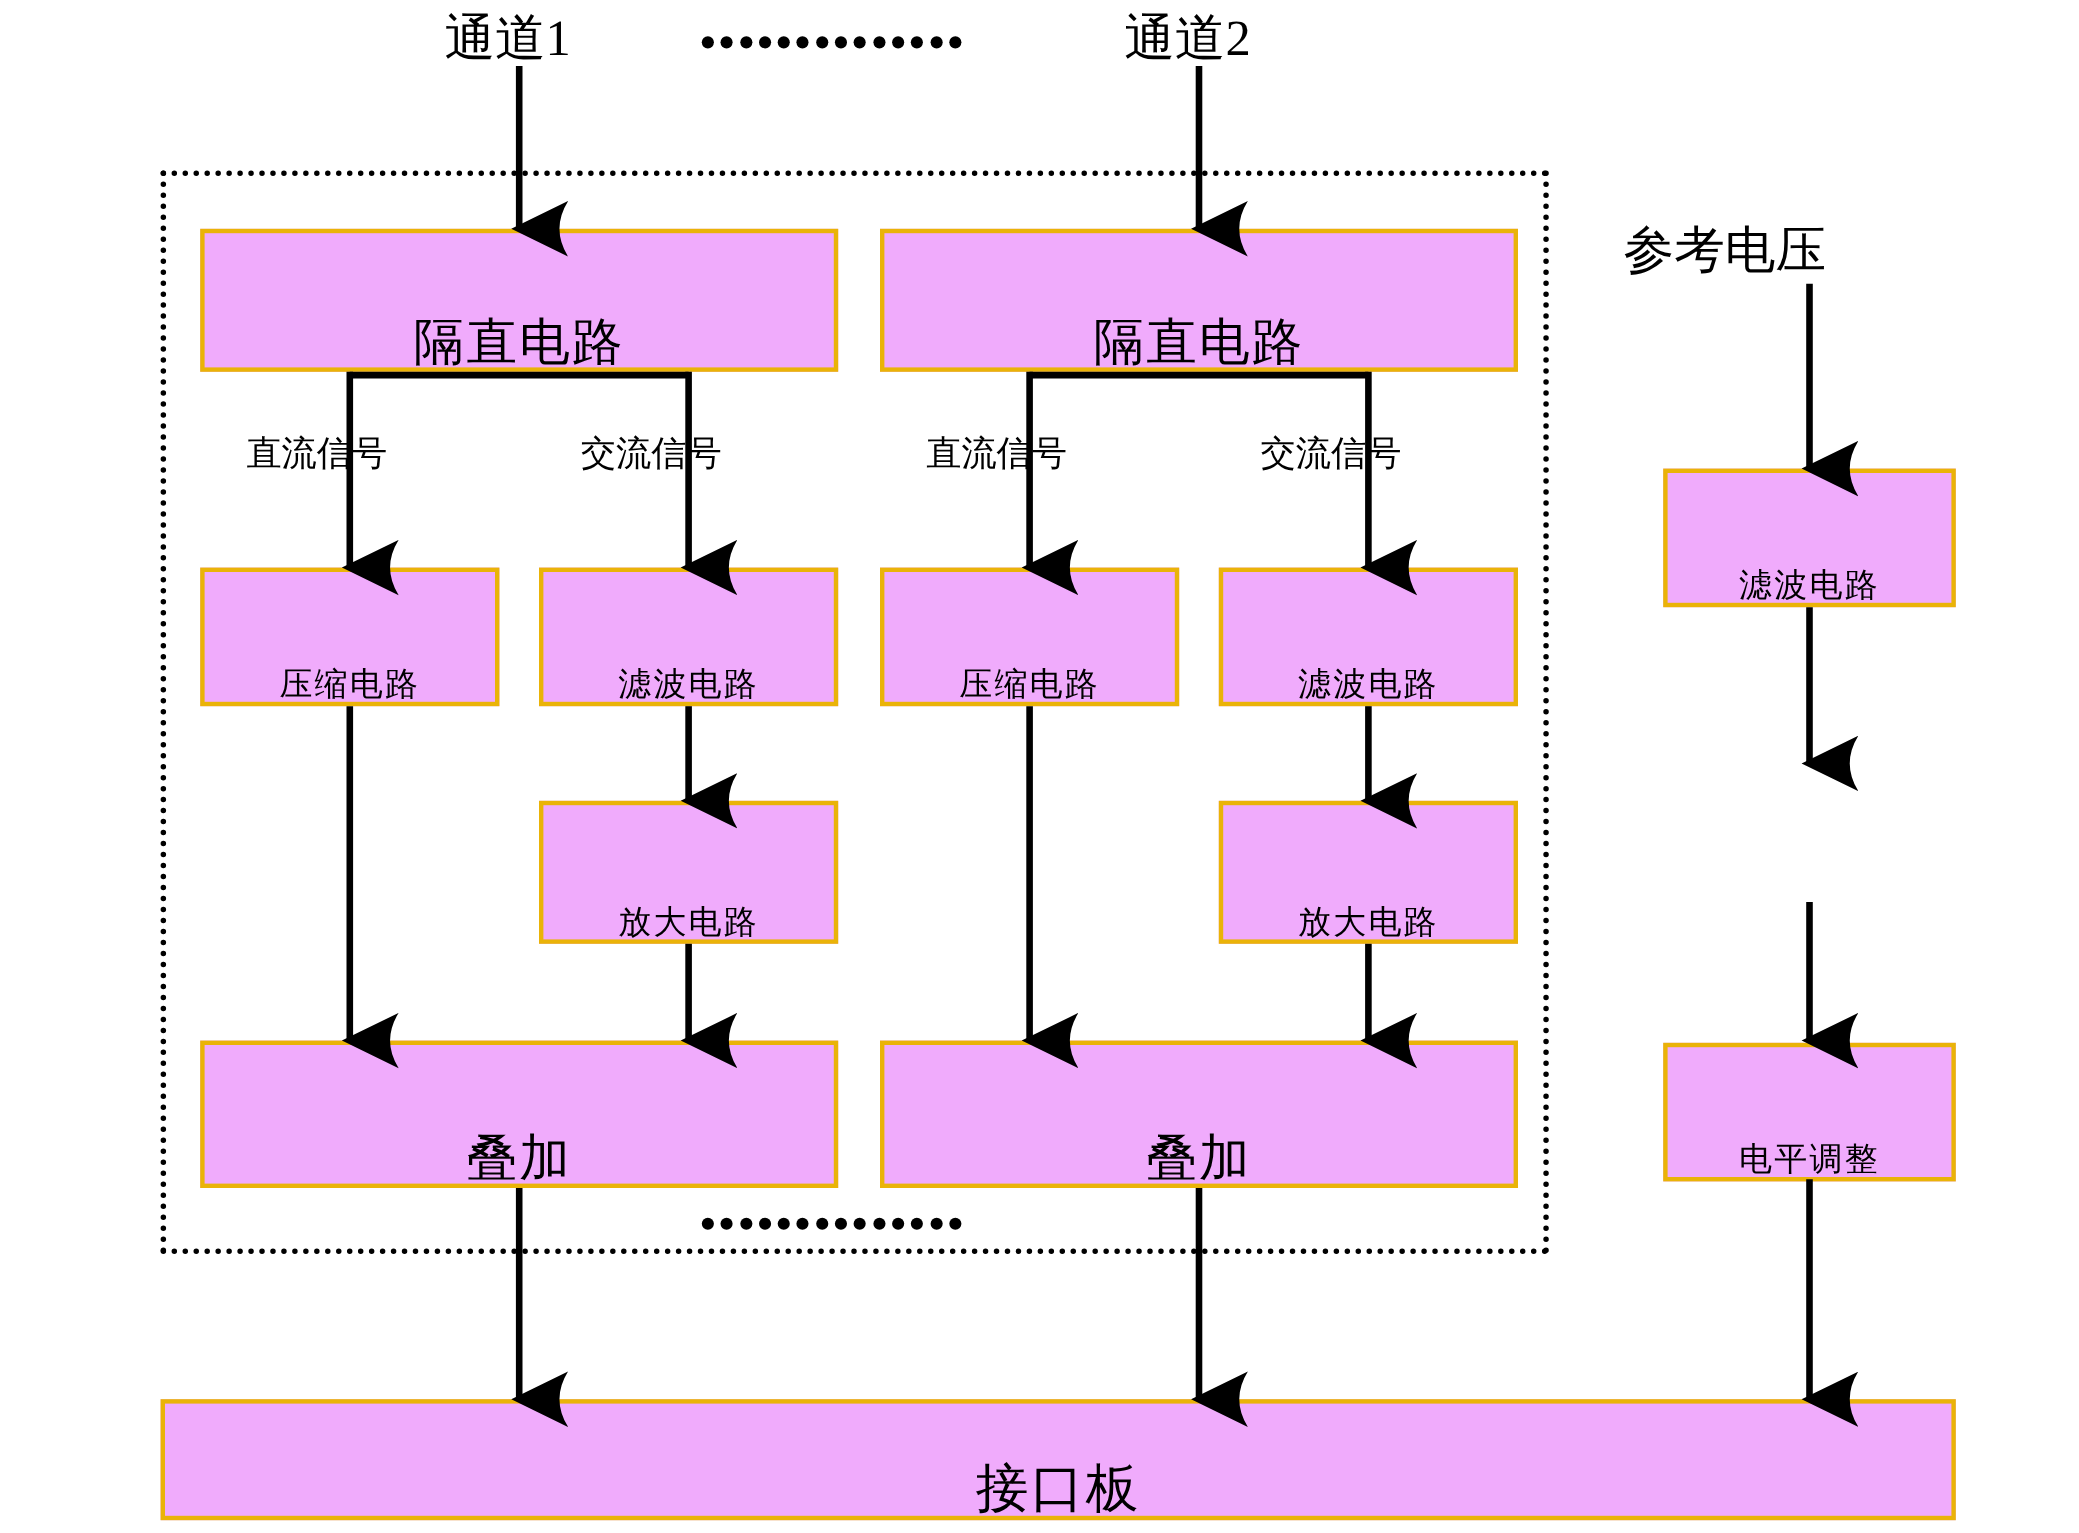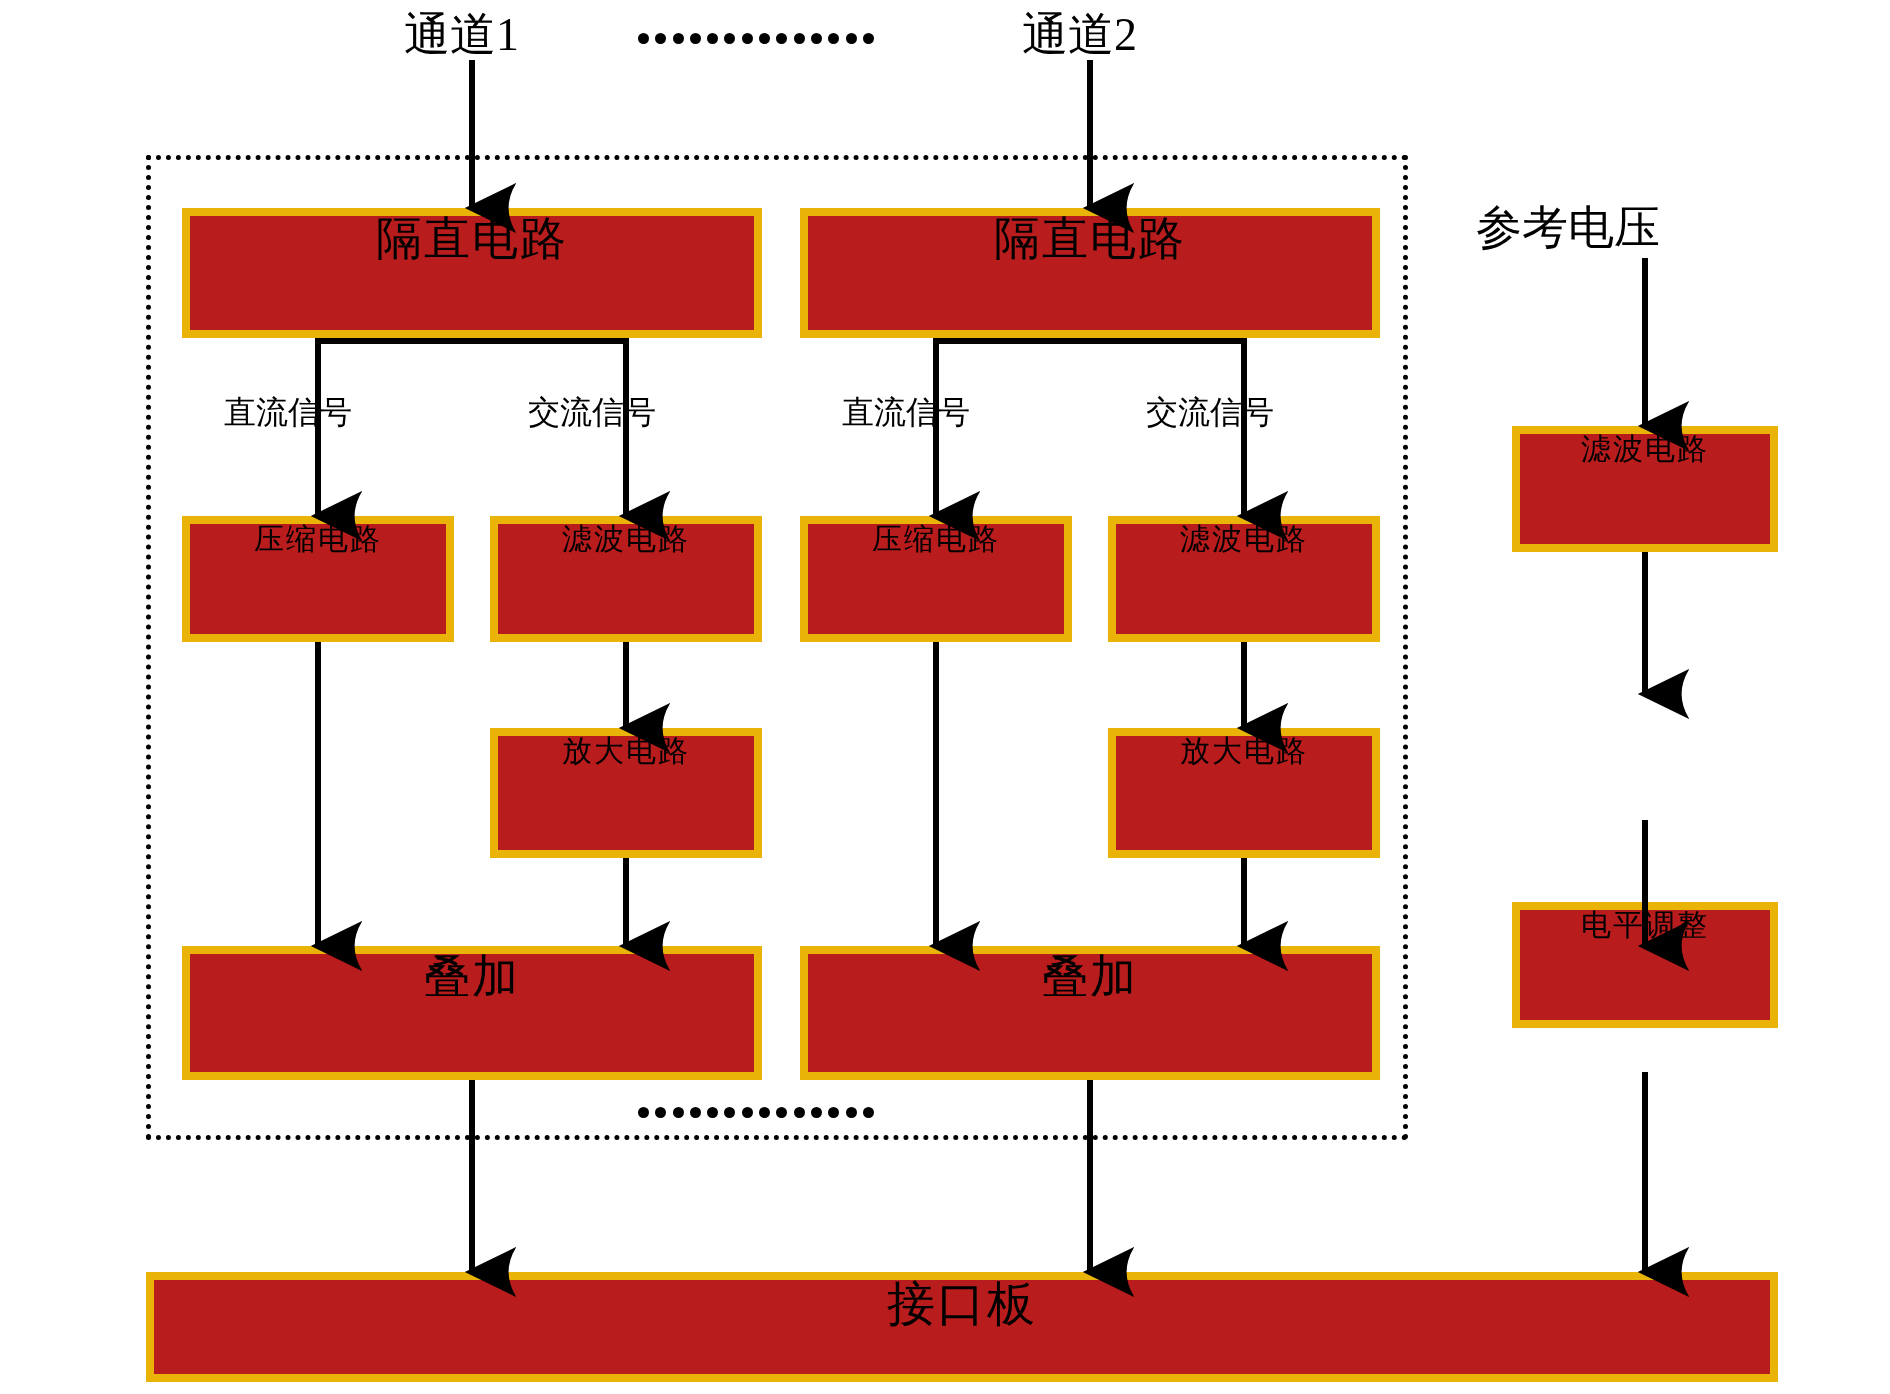--- a/index.html
+++ b/index.html
@@ -2,22 +2,22 @@
 <html><head>
 <meta charset="utf-8">
 <style>
   html,body{margin:0;padding:0;background:#fff;}
   body{width:1890px;height:1394px;position:relative;
        font-family:"Liberation Serif","DejaVu Serif",serif;color:#000;
        overflow:hidden;}
   #stage{position:absolute;left:0;top:0;width:1885px;height:1394px;}
 
   
-  .box{position:absolute;border:8px solid #eab308;background:#b91c1c;
-       display:flex;align-items:flex-start;justify-content:center;
+  .box{position:absolute;border:4px solid #eab308;background:#f0abfc;
+       display:flex;align-items:flex-end;justify-content:center;
        box-sizing:border-box;line-height:1;}
   .box span{font-size:46px;letter-spacing:2px;white-space:nowrap;}
   .box.small span{font-size:30px;}
   .box.wide span{font-size:48px;}
 
   
   .lbl{position:absolute;white-space:nowrap;font-size:46px;line-height:1;}
   .lbl.sig{font-size:32px;}
 
   
@@ -127,21 +127,21 @@
 
   <div class="box" style="left:800px;top:946px;width:580px;height:134px;">
     <span>叠加</span>
   </div>
 
   <div class="box small" style="left:1512px;top:426px;width:266px;height:126px;">
     <span>滤波电路</span>
   </div>
 
 
-  <div class="box small" style="left:1512px;top:902px;width:266px;height:126px;">
+  <div class="box small" style="left:1512px;top:948px;width:266px;height:126px;">
     <span>电平调整</span>
   </div>
 
   <div class="box wide" style="left:146px;top:1272px;width:1632px;height:110px;">
     <span>接口板</span>
   </div>
 
   <svg class="wires" viewBox="0 0 1890 1394">
     <defs>
       <marker id="ah" markerWidth="9" markerHeight="9" refX="4.2" refY="7.4" orient="auto" markerUnits="strokeWidth">

